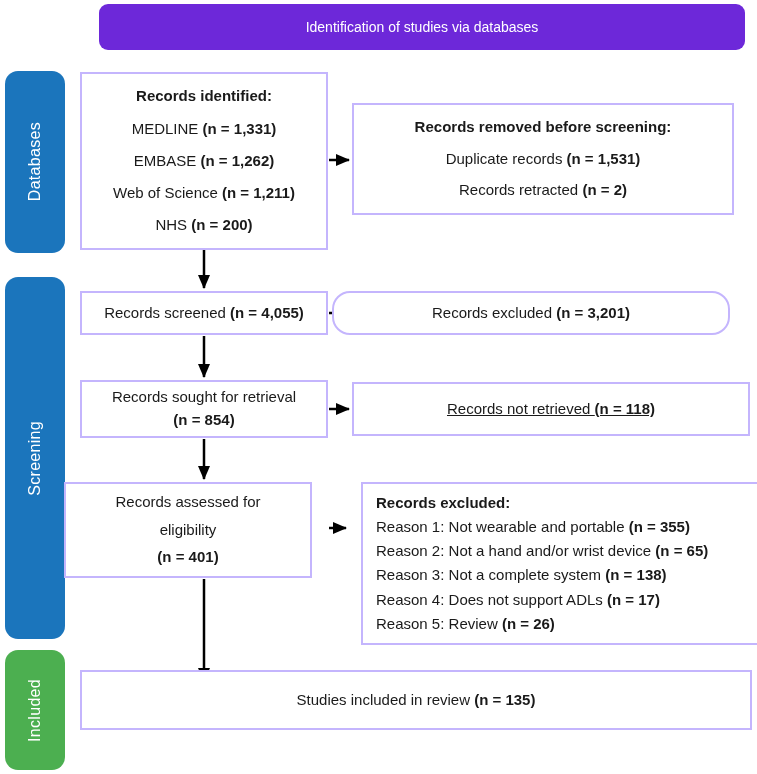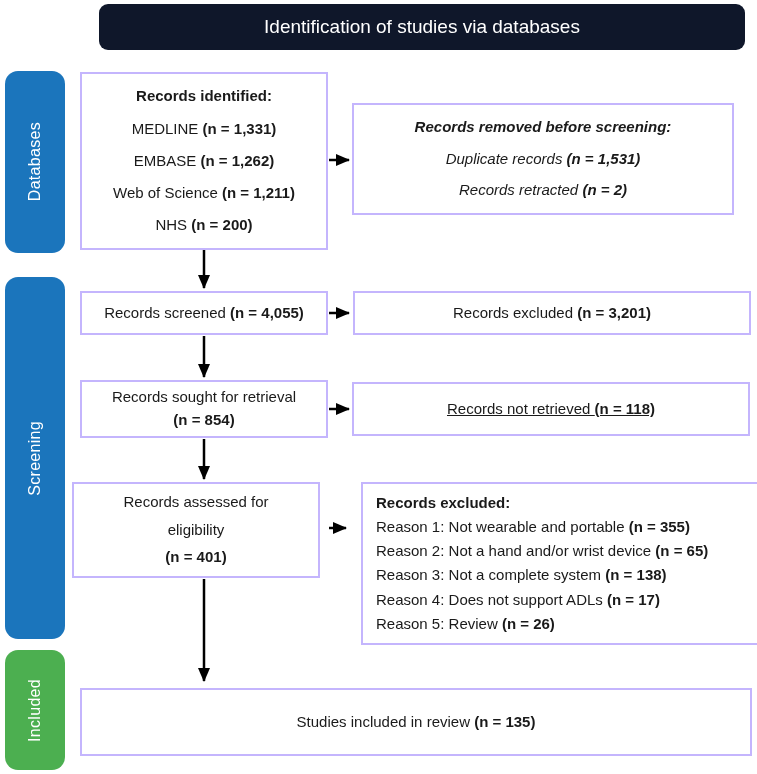--- a/index.html
+++ b/index.html
@@ -11,27 +11,27 @@
     position: relative;
     width: 757px;
     height: 774px;
     background: #ffffff;
     overflow: hidden;
   }
   .banner {
     position: absolute;
     left: 99px; top: 4px;
     width: 646px; height: 46px;
-    background: #0f172a;
+    background: #6d28d9;
     border-radius: 9px;
     display: flex;
     align-items: center;
     justify-content: center;
     color: #ffffff;
-    font-size: 19px;
+    font-size: 14px;
   }
   .stage-bar {
     position: absolute;
     left: 5px;
     width: 60px;
     border-radius: 13px;
     display: flex;
     align-items: center;
     justify-content: center;
   }
@@ -59,30 +59,30 @@
     align-items: center;
     font-size: 15px;
     color: #1a1a1a;
     line-height: 1.25;
   }
   .node .row { text-align: center; }
   .node .heading { font-weight: bold; }
   .node b, .node .n { font-weight: bold; }
 
   .box-identified    { left: 80px;  top: 72px;  width: 248px; height: 178px; }
-  .box-removed       { left: 352px; top: 103px; width: 382px; height: 112px; font-style: italic; }
+  .box-removed       { left: 352px; top: 103px; width: 382px; height: 112px; }
   .box-screened      { left: 80px;  top: 291px; width: 248px; height: 44px; }
-  .box-excluded      { left: 353px; top: 291px; width: 398px; height: 44px; }
+  .box-excluded      { left: 332px; top: 291px; width: 398px; height: 44px; border-radius: 18px; }
   .box-sought        { left: 80px;  top: 380px; width: 248px; height: 58px; padding: 2px 0; }
   .box-not-retrieved { left: 352px; top: 382px; width: 398px; height: 54px; text-decoration: underline; }
-  .box-assessed      { left: 72px;  top: 482px; width: 248px; height: 96px; }
+  .box-assessed      { left: 64px;  top: 482px; width: 248px; height: 96px; }
   .box-reasons       { left: 349px; top: 482px; width: 471px; height: 163px;
                        align-items: flex-start; padding: 4px 10px 4px 13px; margin-left: 12px; }
   .box-reasons .row  { text-align: left; }
-  .box-included      { left: 80px;  top: 688px; width: 672px; height: 68px; }
+  .box-included      { left: 80px;  top: 670px; width: 672px; height: 60px; }
 
   .arrow-layer {
     position: absolute;
     left: 0; top: 0;
     width: 757px; height: 774px;
     pointer-events: none;
   }
 </style>
 </head>
 <body>

